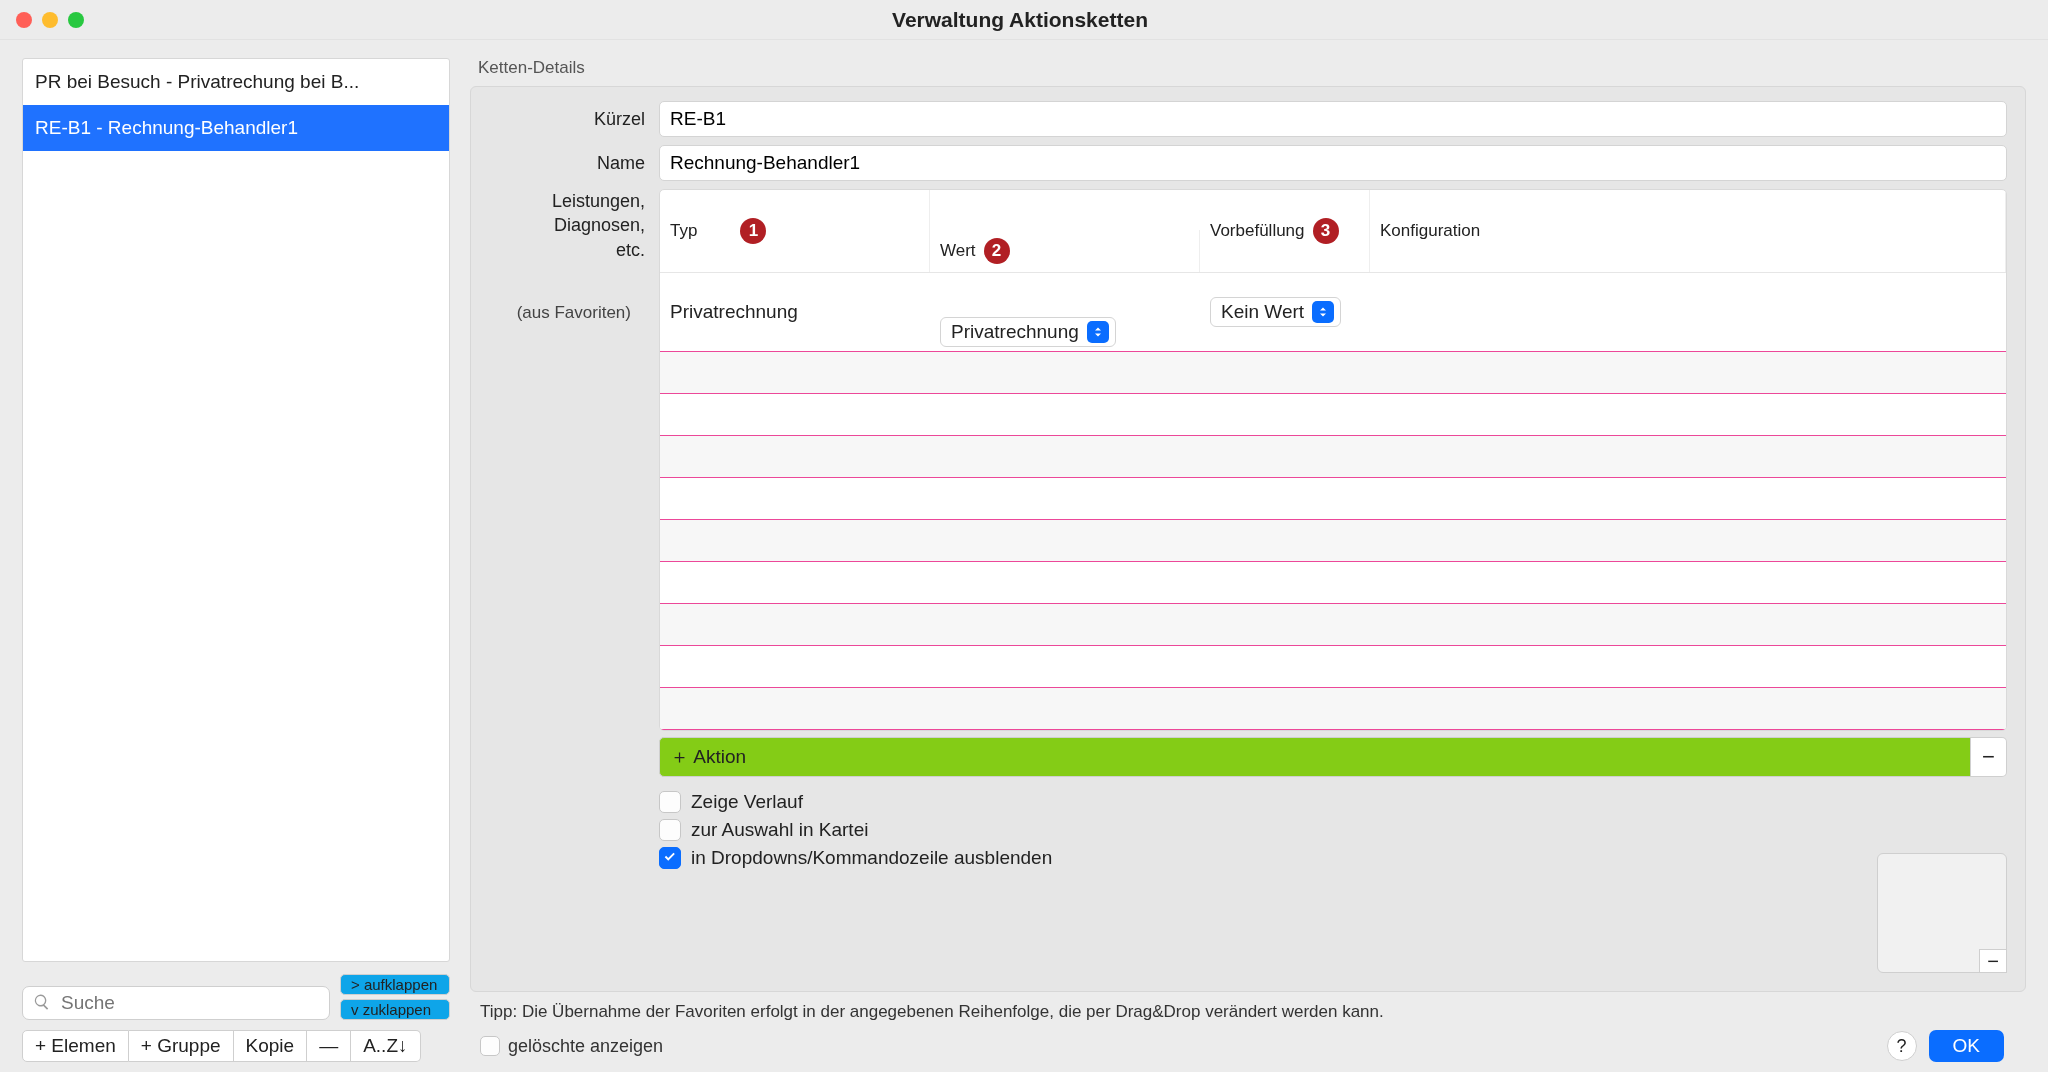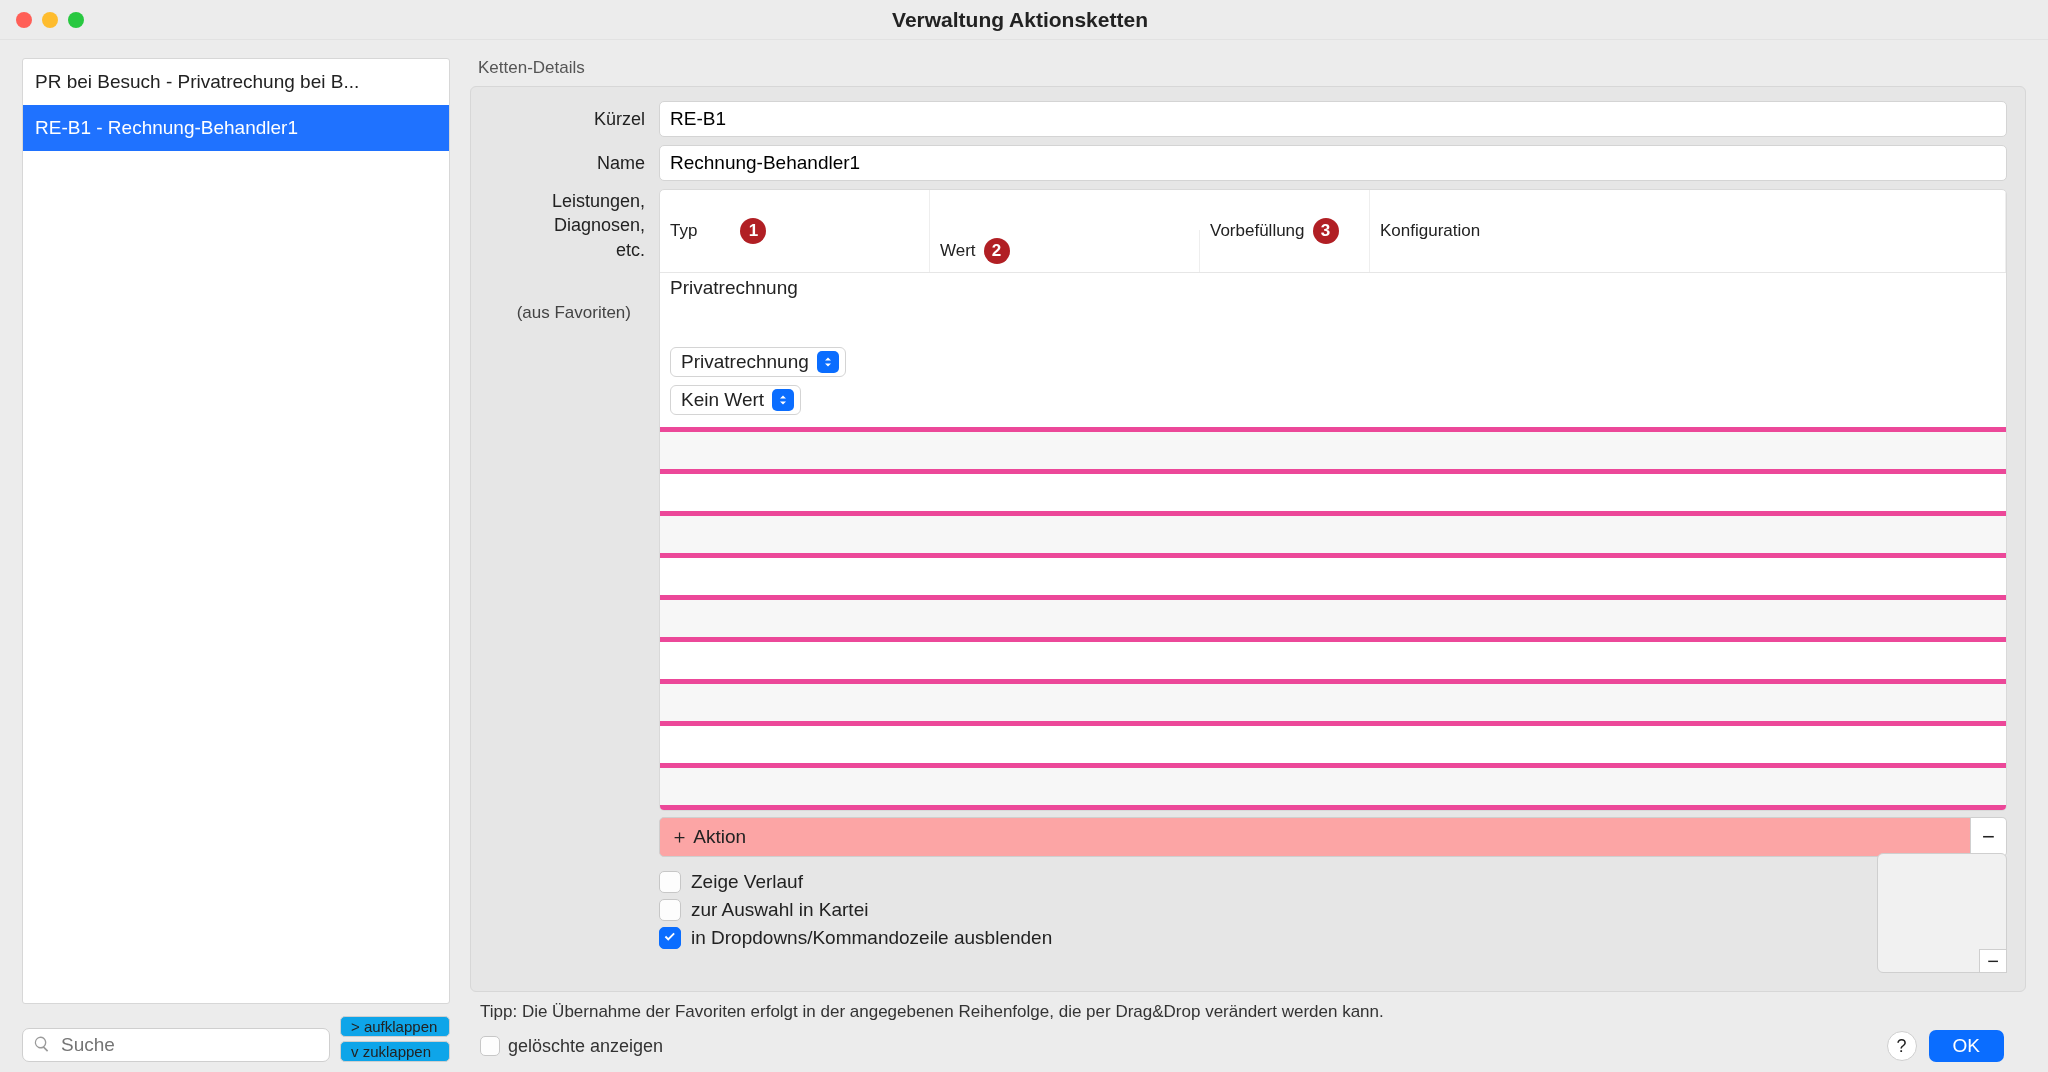--- a/index.html
+++ b/index.html
@@ -47,31 +47,31 @@
 
   .tablewrap { display:flex; }
   .tablelab { width:170px; text-align:right; padding-right:14px; font-size:18px; line-height:1.35; }
   .table { flex:1; background:#fff; border:1px solid #d9d9d9; border-radius:5px; overflow:hidden; }
   .thead { display:flex; border-bottom:1px solid #e6e6e6; }
   .th { padding:8px 10px; font-size:17px; border-right:1px solid #eee; display:flex; align-items:center; gap:8px; }
   .col-typ{width:270px;gap:43px;} .col-wert{width:270px;margin-top:40px;} .col-vor{width:170px;} .col-konf{flex:1;}
   .badge { width:26px; height:26px; border-radius:50%; background:#b11f24; color:#fff; font-weight:700; display:inline-flex; align-items:center; justify-content:center; font-size:17px; }
 
   .tbody { }
-  .trow { display:flex; min-height:42px; border-bottom:5px solid #ec4899;flex-direction:column; }
+  .trow { display:flex; align-items:center; min-height:42px; border-bottom:1px solid #ec4899; }
   .trow:nth-child(even){ background:#f7f7f7; }
   .td { padding:4px 10px; font-size:19px; display:flex; align-items:center; }
   .select { display:inline-flex; align-items:center; gap:8px; background:#fff; border:1px solid #d4d4d4; border-radius:6px; padding:3px 6px 3px 10px; font-size:19px; }
   .selchev { width:22px; height:22px; border-radius:5px; background:#0a6dff; display:inline-flex; align-items:center; justify-content:center; }
   .selchev svg{width:12px;height:12px;fill:#fff;}
 
   .note { width:170px; text-align:right; padding-right:14px; font-size:17px; color:#444; margin-top:18px; }
 
   .addrow { display:flex; margin-top:auto; }
-  .addbtn { flex:1; background:#fca5a5; border:1px solid #cfcfcf; border-radius:5px 0 0 5px; text-align:left; padding:6px 10px; font-size:19px; }
+  .addbtn { flex:1; background:#84cc16; border:1px solid #cfcfcf; border-radius:5px 0 0 5px; text-align:left; padding:6px 10px; font-size:19px; }
   .minbtn { width:36px; background:#fff; border:1px solid #cfcfcf; border-left:0; border-radius:0 5px 5px 0; font-size:22px; display:flex; align-items:center; justify-content:center; }
 
   .checks { margin-top:14px; display:flex; }
   .checkcol { display:flex; flex-direction:column; gap:6px; font-size:19px; margin-left:0; }
   .chk { display:flex; align-items:center; gap:10px; }
   .box { width:22px; height:22px; border:1px solid #c7c7c7; border-radius:5px; background:#fdfdfd; display:inline-flex; align-items:center; justify-content:center; }
   .box.on { background:#0a6dff; border-color:#0a6dff; }
   .box.on svg{width:14px;height:14px;fill:#fff;}
 
   .iconwell { position:absolute; right:18px; bottom:18px; width:130px; height:120px; border:1px solid #cfcfcf; border-radius:6px; background:#f1f1f1; }
@@ -113,20 +113,27 @@
             </svg>
         </span>
         <input placeholder="Suche" style="">
       </div>
       <div class="foldbtns">
         <div class="smallbtn">&gt; aufklappen</div>
         <div class="smallbtn">v  zuklappen</div>
       </div>
     </div>
 
+    <div class="btnrow">
+      <div class="tbbtn">+ Elemen</div>
+      <div class="tbbtn">+ Gruppe</div>
+      <div class="tbbtn">Kopie</div>
+      <div class="tbbtn">—</div>
+      <div class="tbbtn">A..Z↓</div>
+    </div>
   </div>
 
   <div class="rightcol">
     <div class="section-title">Ketten-Details</div>
 
     <div class="panel">
 
       <div class="formrow">
         <div class="lab">Kürzel</div>
         <div class="field"><input class="tinput" value="RE-B1" style=""></div>

